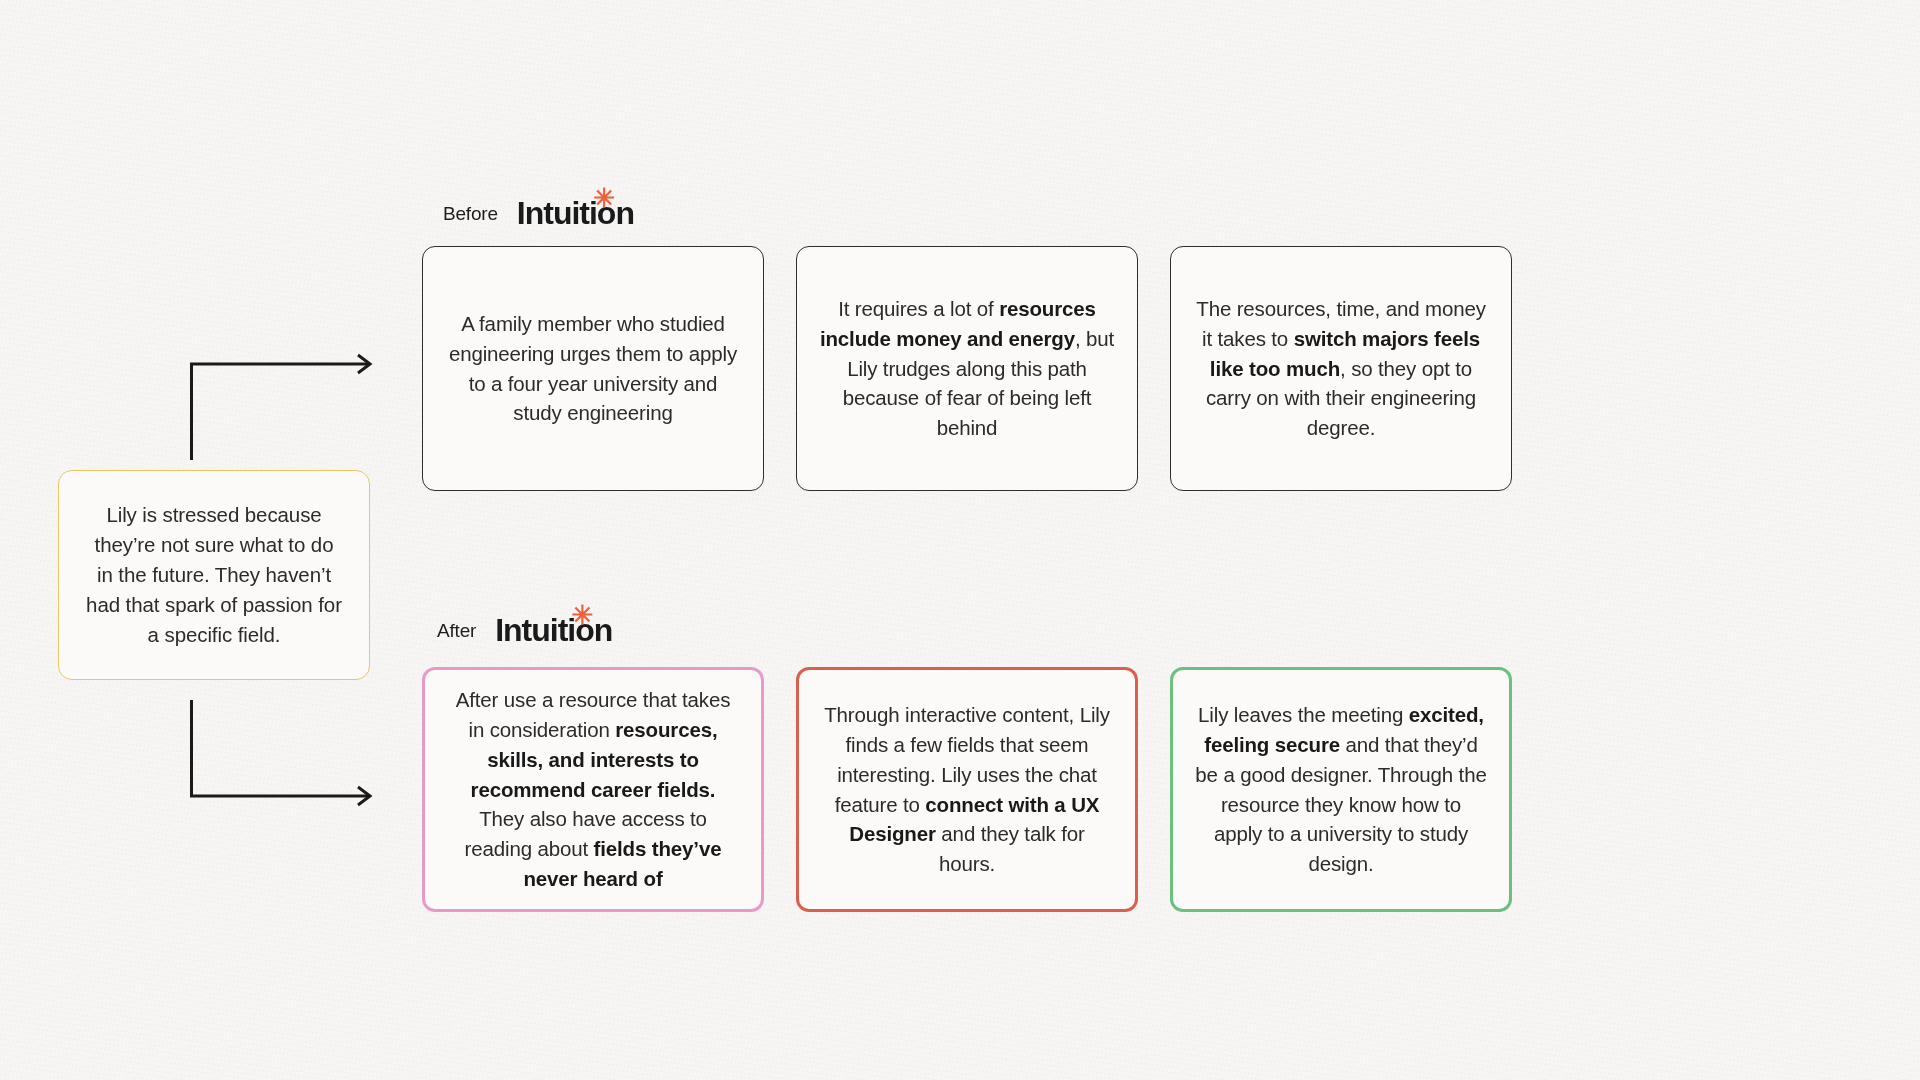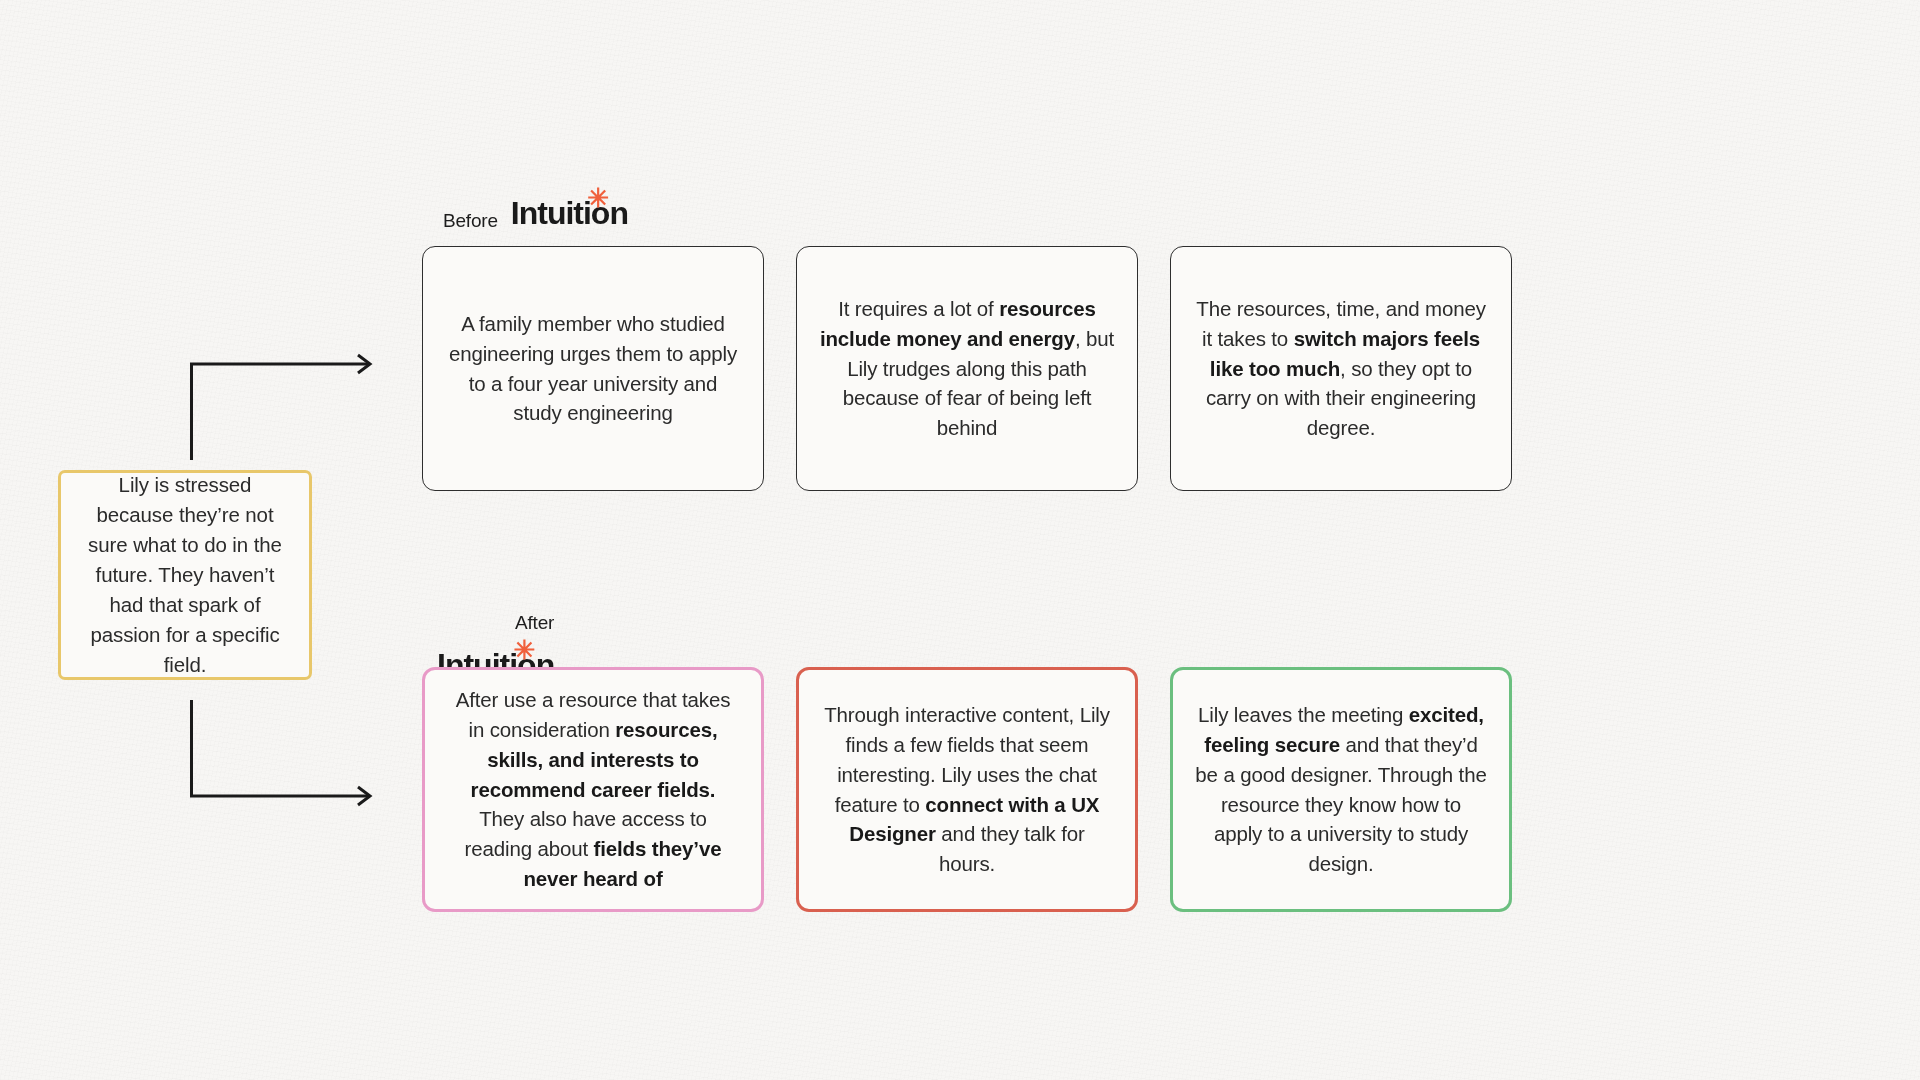--- a/index.html
+++ b/index.html
@@ -33,25 +33,25 @@
     top: 0; left: 0;
     width: 1920px;
     height: 1080px;
   }
 
   
   .persona-card {
     position: absolute;
     left: 58px;
     top: 470px;
-    width: 254px;
+    width: 312px;
     height: 210px;
     background: #fbfaf8;
-    border: 3px solid #000000;
-    border-radius: 7px;
+    border: 1px solid #000000;
+    border-radius: 14px;
     display: flex;
     align-items: center;
     justify-content: center;
     padding: 18px 26px;
   }
   .persona-text {
     font-size: 20.5px;
     line-height: 1.47;
     color: #2b2b2b;
     text-align: center;
@@ -69,25 +69,25 @@
   .arrow-svg polyline {
     fill: none;
     stroke: #1a1a1a;
     stroke-width: 3;
   }
 
   
   .section-header {
     position: absolute;
     display: flex;
-    align-items: flex-end;
-    gap: 13px;
+    align-items: center;
+    gap: 19px;
   }
   .header-before { left: 443px; top: 195px; }
-  .header-after  { left: 437px; top: 612px; flex-direction: column; }
+  .header-after  { left: 437px; top: 612px; }
 
   .stage-label {
     font-size: 19px;
     font-weight: 400;
     color: #1d1d1d;
     letter-spacing: -0.2px;
   }
   .brand-wrap {
     position: relative;
     display: inline-block;

